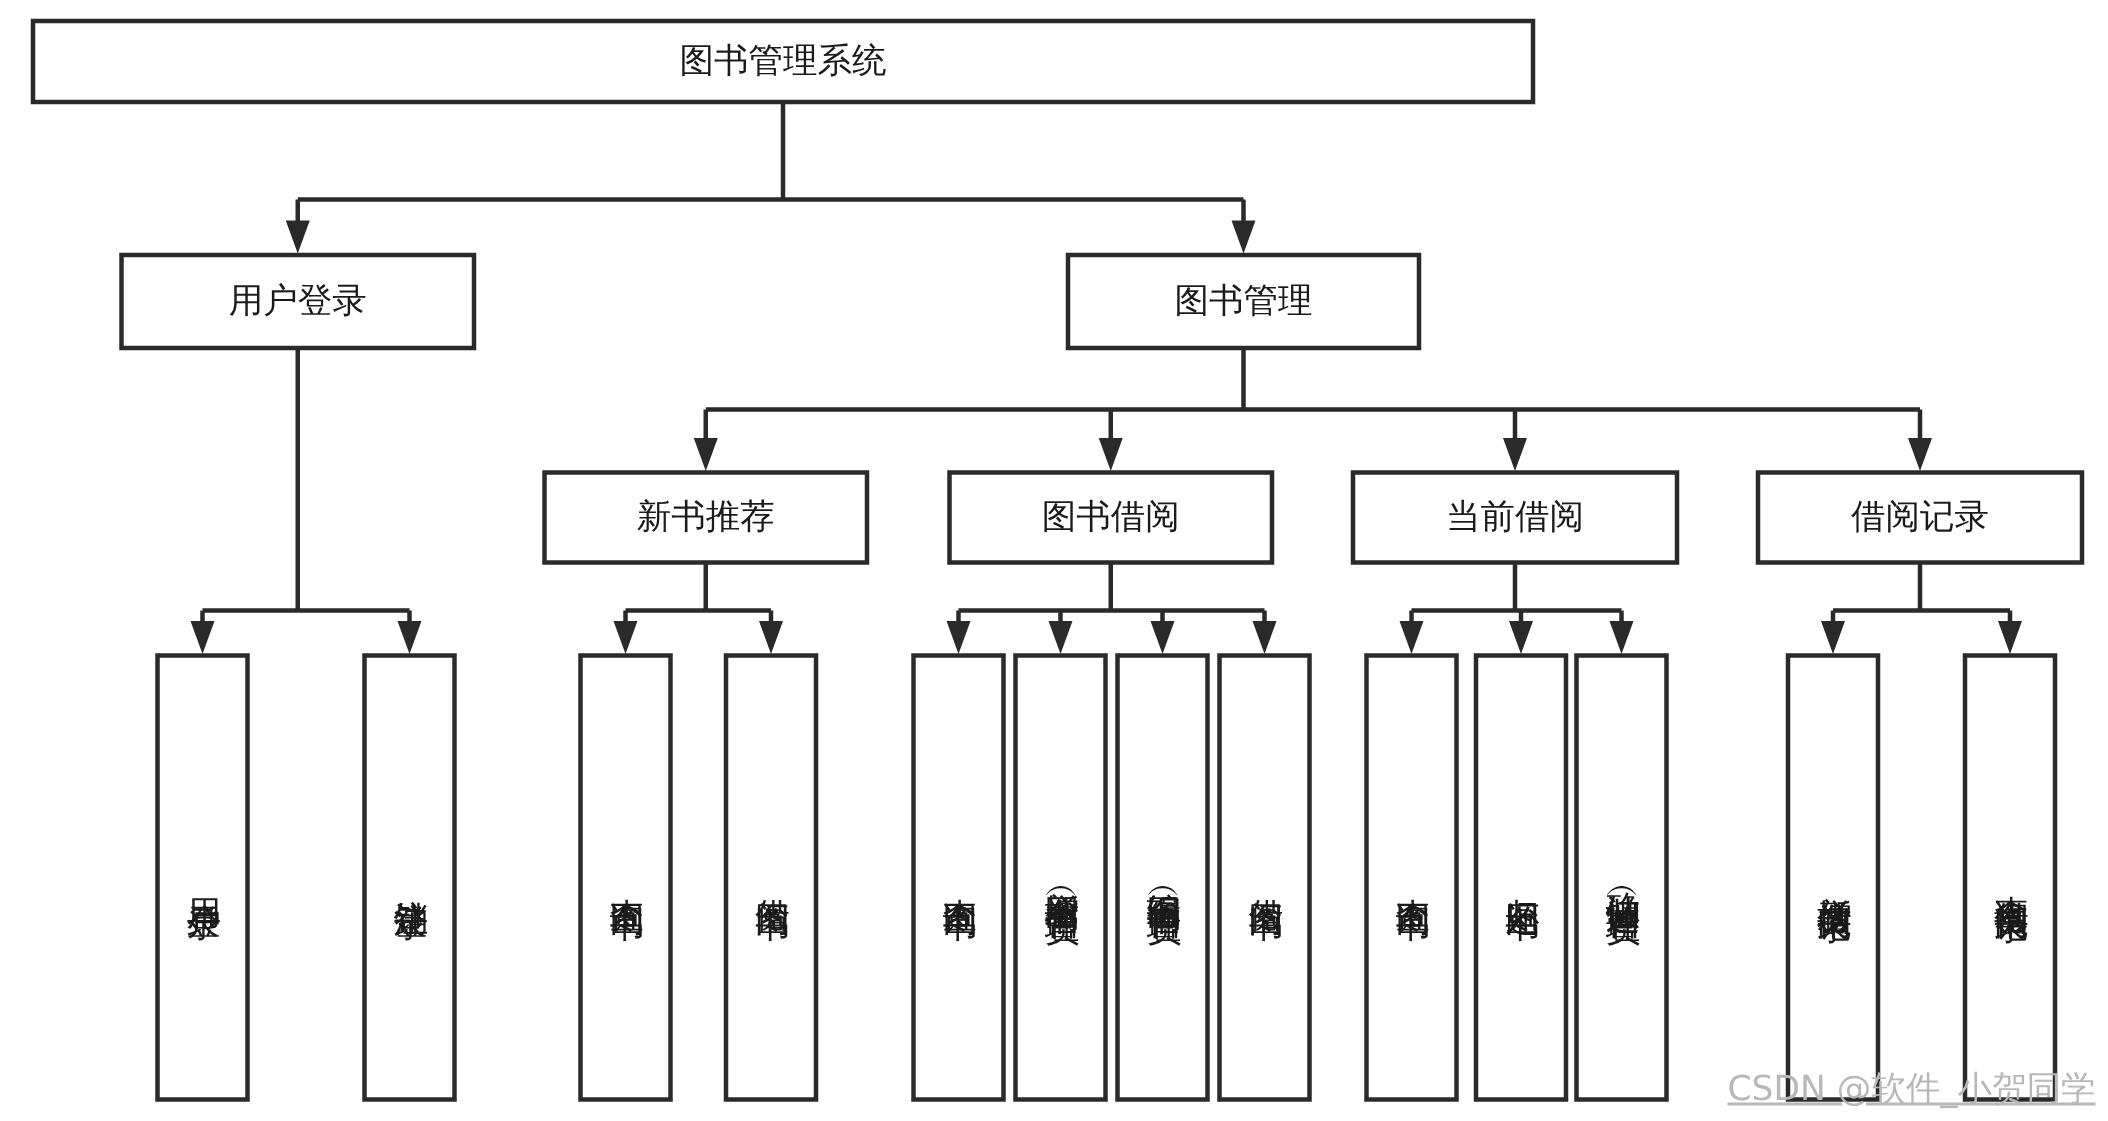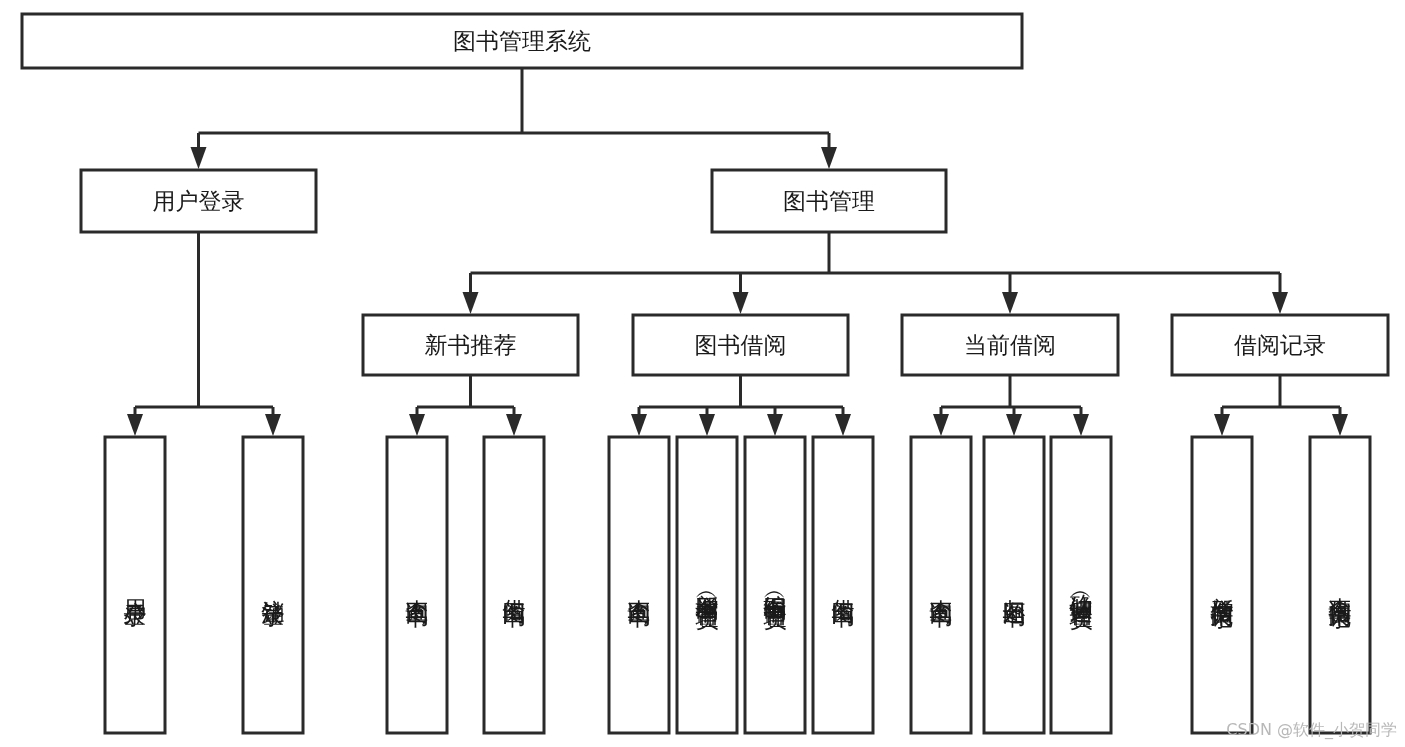--- a/index.html
+++ b/index.html
@@ -31,24 +31,25 @@
     font-size:23px;
     color:#1a1a1a;
     line-height:1;
     white-space:nowrap;
     font-family:"DejaVu Sans","Liberation Sans",sans-serif;
     pointer-events:none;
   }
   .watermark{
     position:absolute;
     right:8px;bottom:6px;
-    font-size:16px;
+    font-size:23px;
     color:#b8b8b8;
     font-family:"DejaVu Sans","Liberation Sans",sans-serif;
     white-space:nowrap;
+    text-decoration:underline;
   }
 </style>
 </head>
 <body>
 
 <div id="diagram-root">
 
   <svg id="tree" viewBox="0 0 1405 747">
     <g id="connectors">
         <line x1="522" y1="68" x2="522" y2="133" class="connector"></line>

